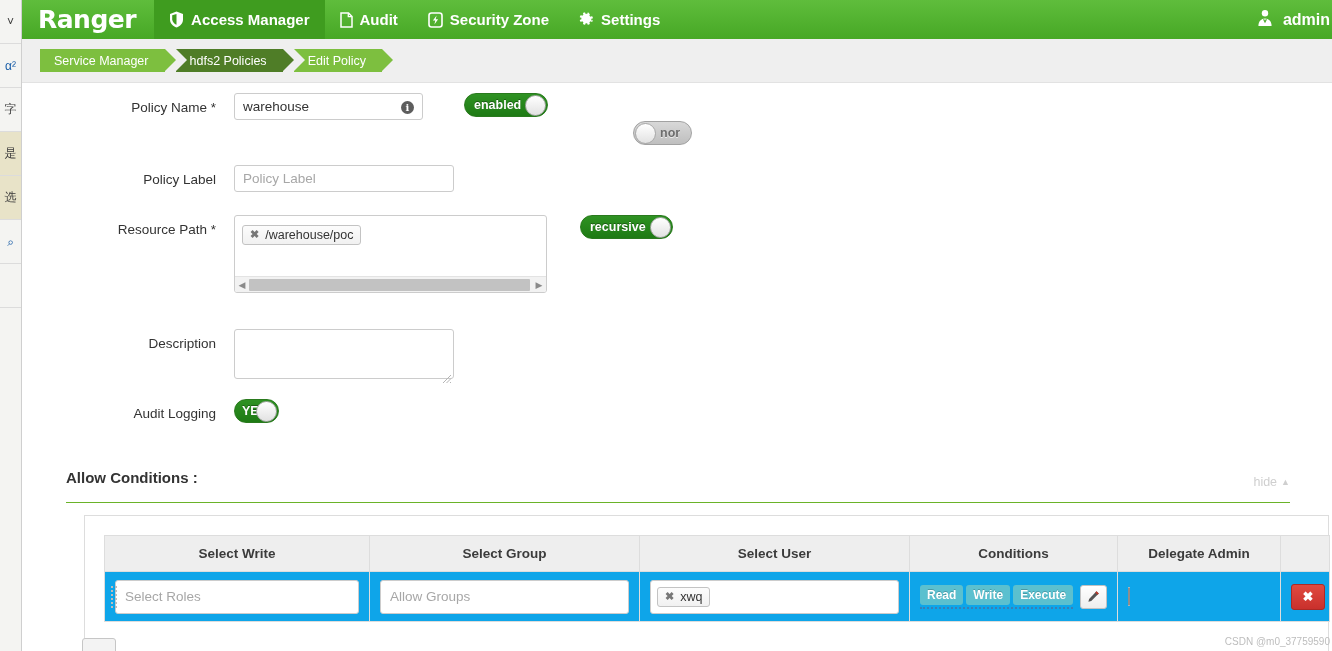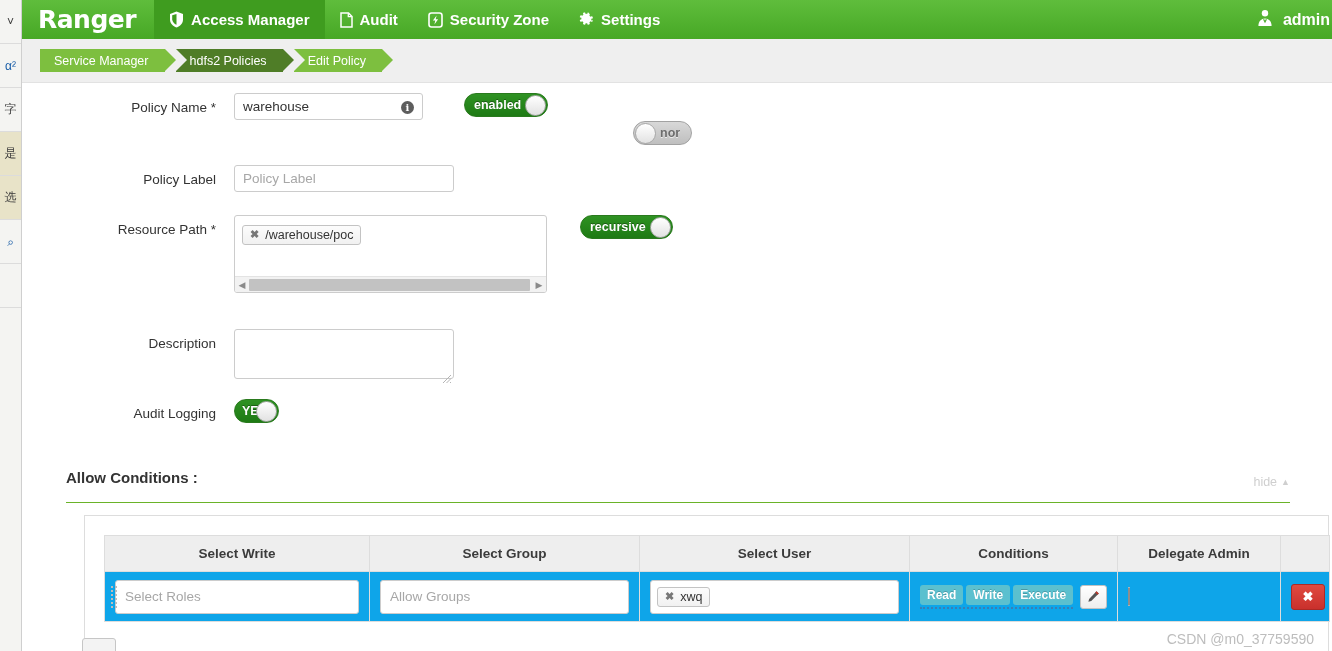--- a/index.html
+++ b/index.html
@@ -356,22 +356,22 @@
   .add-btn {
     position: absolute; left: 82px; top: 638px;
     width: 34px; height: 24px;
     border: 1px solid #c6c6c6;
     border-radius: 3px;
     background: #f3f3f3;
     z-index: 6;
   }
 
   #watermark {
-    position: absolute; right: 18px; bottom: 4px;
-    font-size: 14px;
+    position: absolute; right: 2px; bottom: 4px;
+    font-size: 10px;
     color: #bdbdbd;
     z-index: 9;
     font-family: "Liberation Sans", sans-serif;
   }
 </style>
 </head>
 <body>
 
 <div id="left-strip">
   <div class="ime-cell">˅</div>

